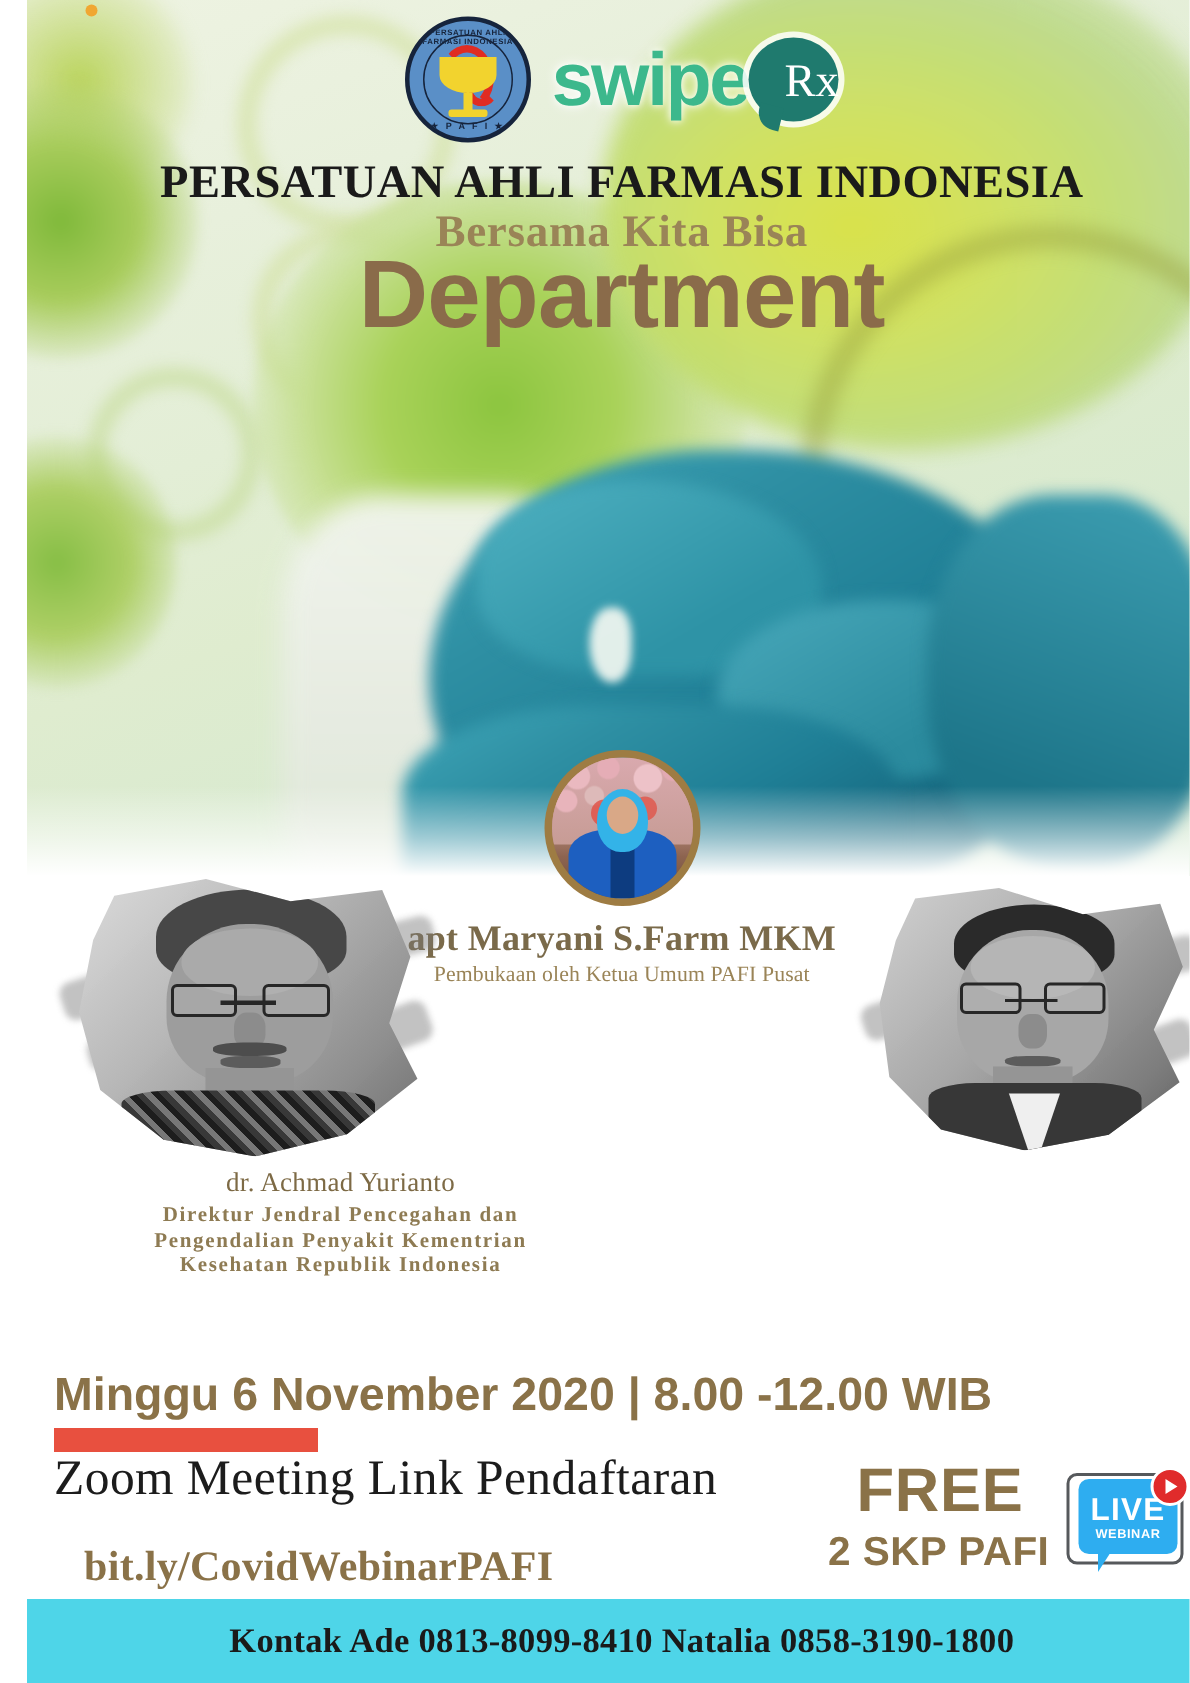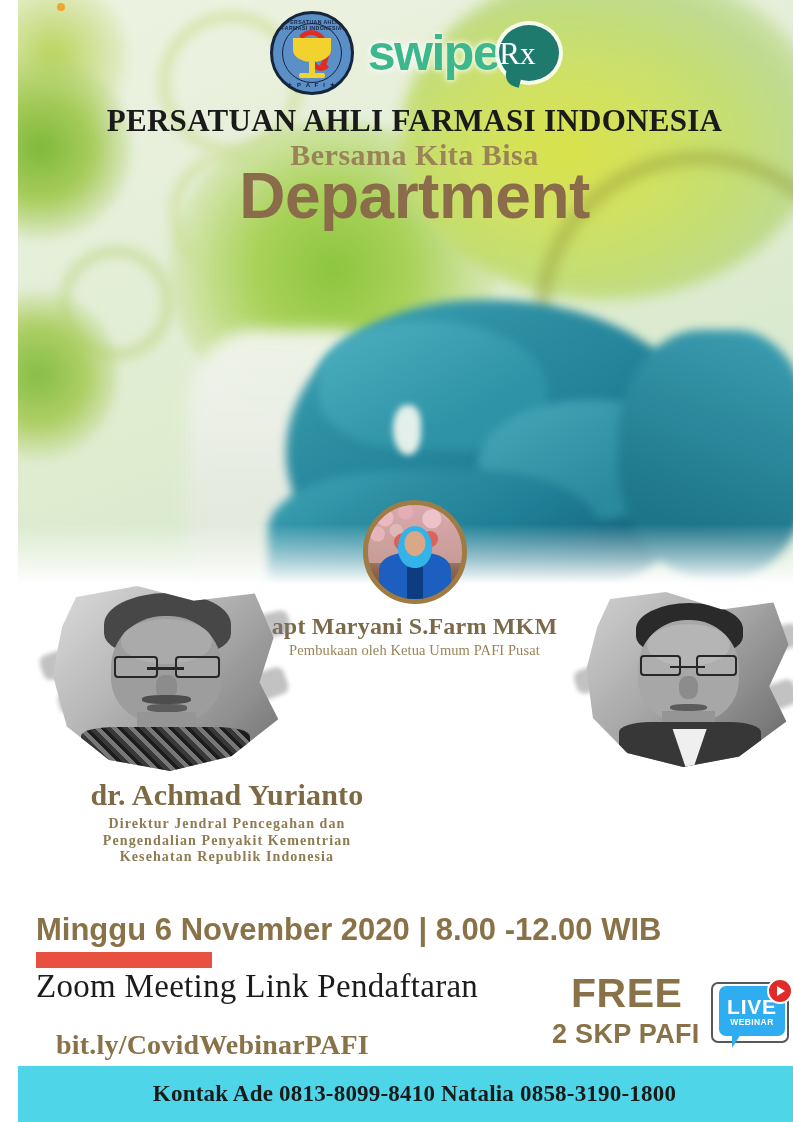--- a/index.html
+++ b/index.html
@@ -226,21 +226,21 @@
     border-radius: 50%;
     background: #f0a732;
   }
   .rx-bubble {
     position: relative;
     width: 60px; height: 56px;
     background: #1f7a6e;
     border-radius: 50% 50% 50% 50%;
     display: flex;
     align-items: center;
-    justify-content: flex-start;
+    justify-content: flex-end;
     box-shadow: 0 0 0 4px rgba(255,255,255,0.85);
     margin-left: -2px;
   }
   .rx-bubble::after {
     content: "";
     position: absolute;
     left: 6px; bottom: -5px;
     width: 16px; height: 16px;
     background: #1f7a6e;
     border-radius: 0 0 0 12px;
@@ -442,22 +442,22 @@
     text-align: center;
   }
   .sp-right {
     position: absolute;
     left: 420px; top: 788px;
     width: 373px;
     text-align: center;
   }
   .sp-name {
     font-family: "Liberation Serif", serif;
-    font-weight: bold;
-    font-size: 30px;
+    font-weight: normal;
+    font-size: 18px;
     color: #7d6a45;
     letter-spacing: 0.2px;
   }
   .sp-affil {
     font-family: "Liberation Serif", serif;
     font-weight: bold;
     font-size: 14px;
     line-height: 1.18;
     color: #8e7b53;
     letter-spacing: 1.1px;

